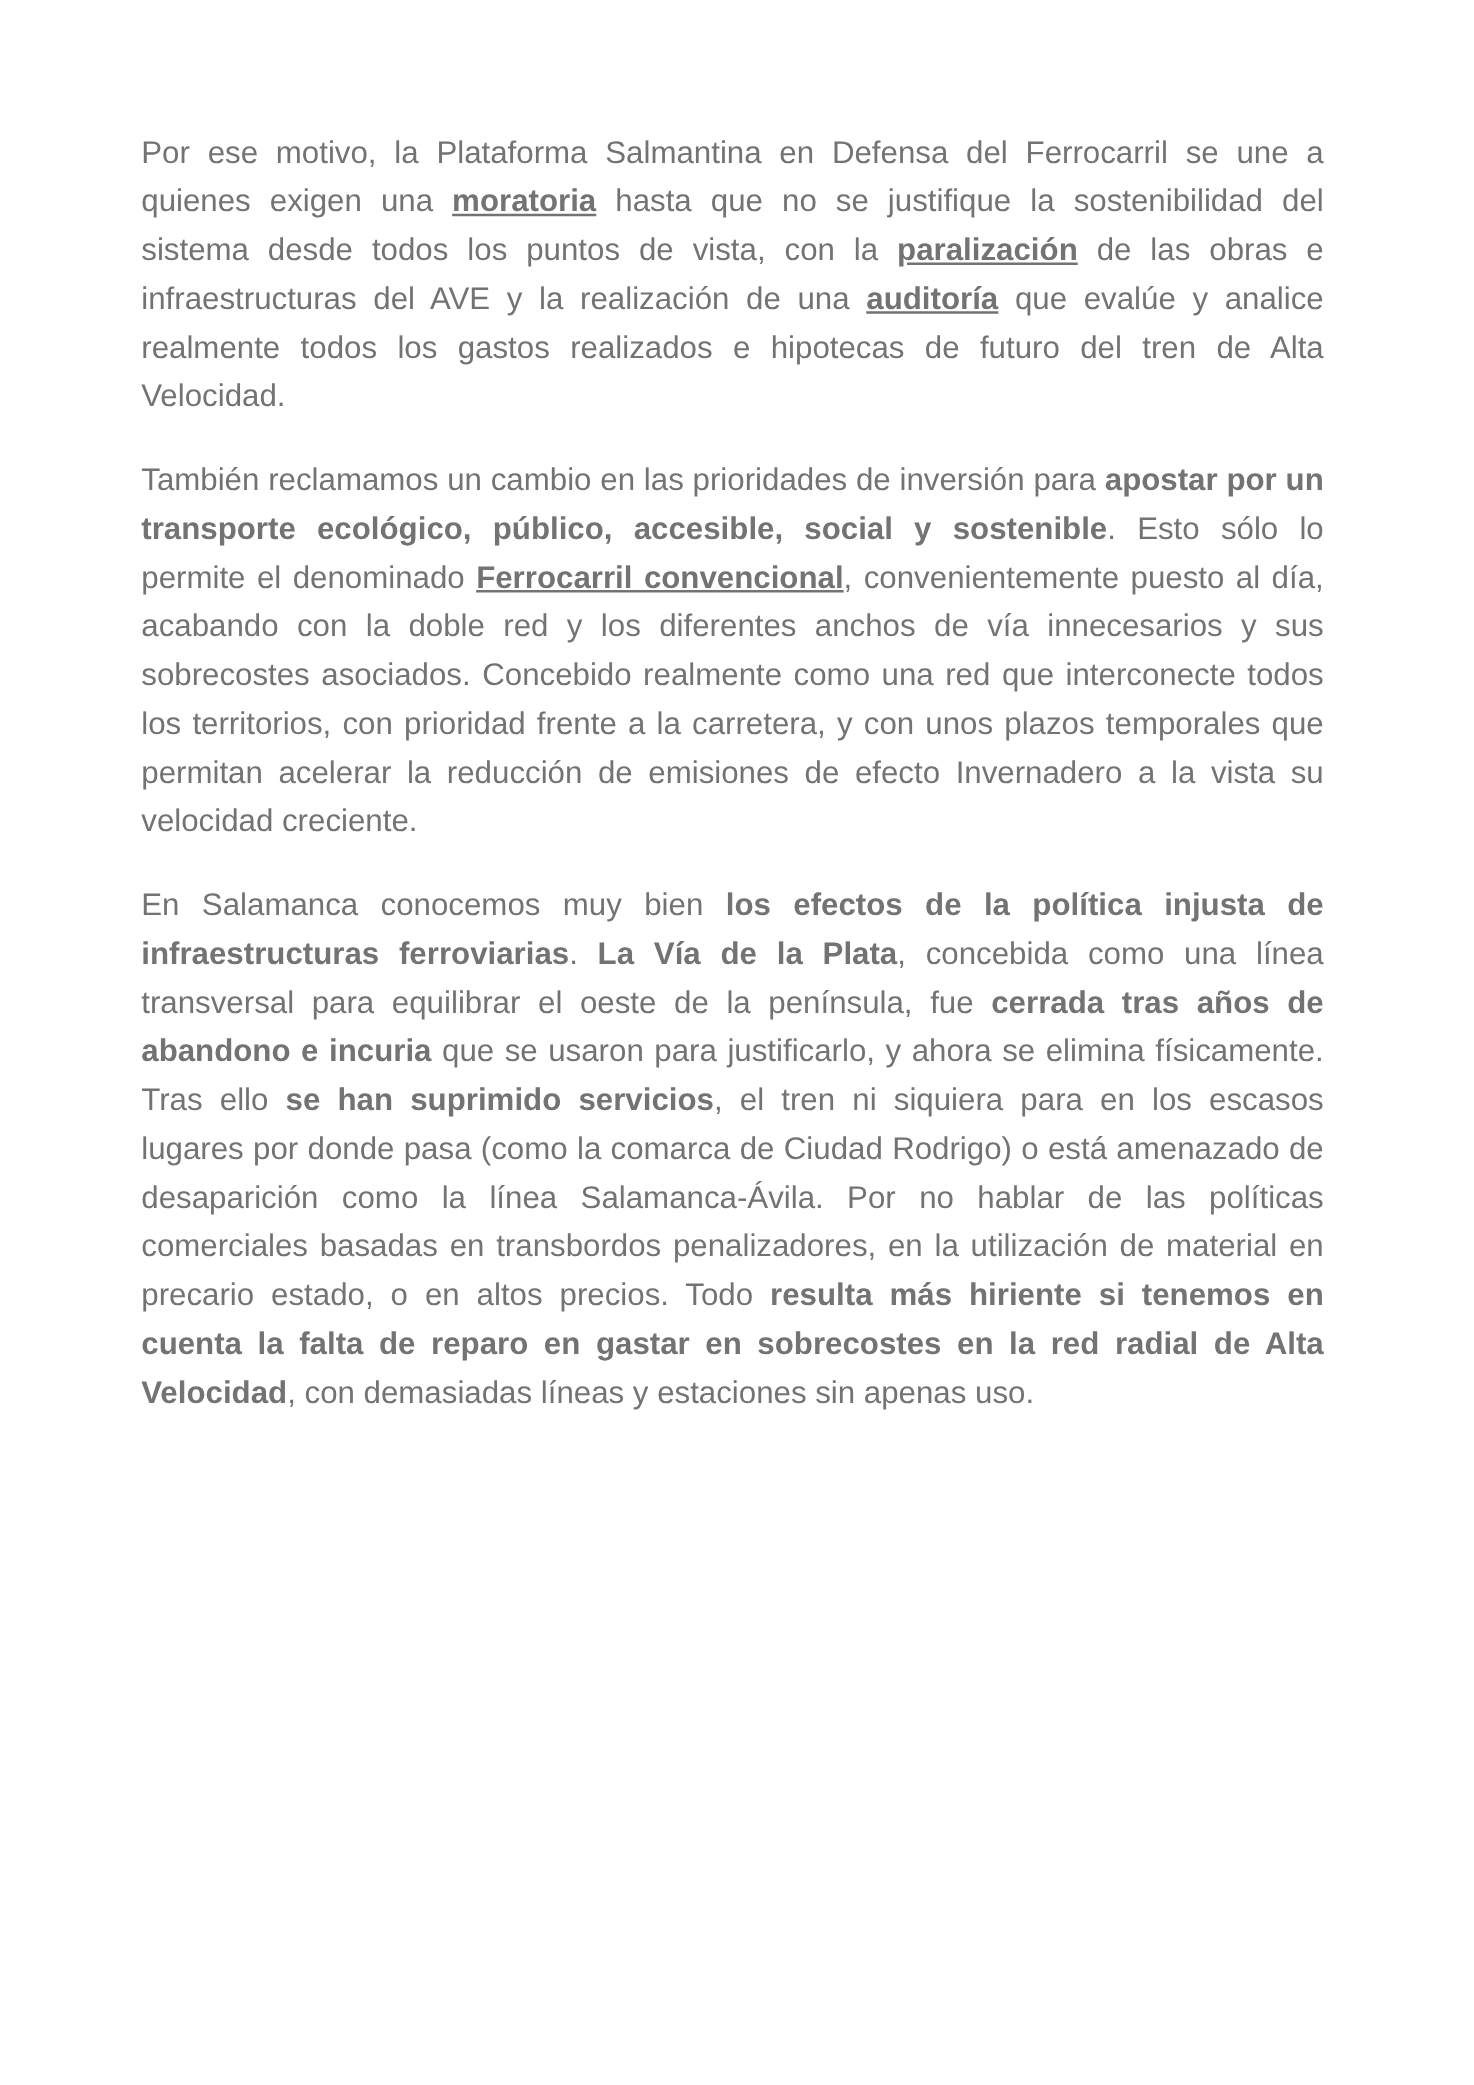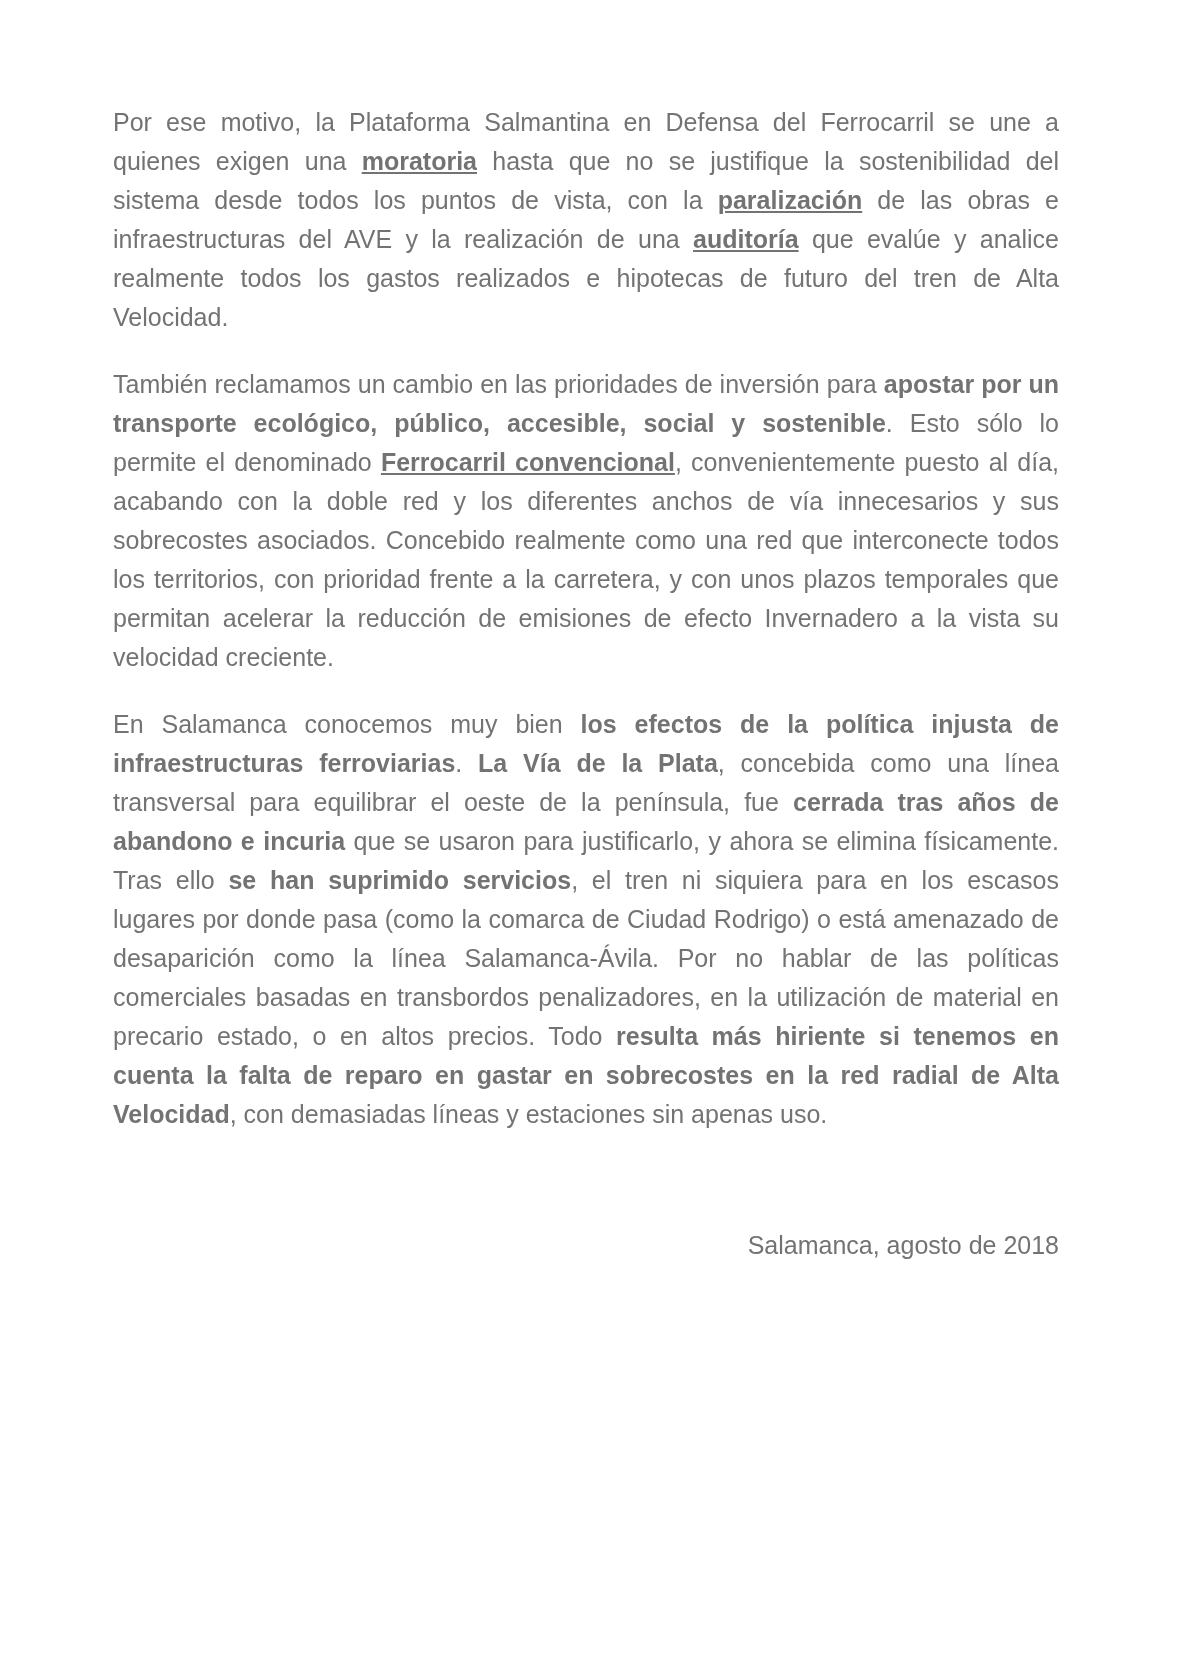--- a/index.html
+++ b/index.html
@@ -34,14 +34,13 @@
 </head>
 <body>
 
 <div class="page" data-name="document-page">
   <p class="para" data-name="paragraph-moratoria"><span data-name="text-run">Por ese motivo, la Plataforma Salmantina en Defensa del Ferrocarril se une a quienes exigen una </span><span class="bold underline" data-name="text-run">moratoria</span><span data-name="text-run"> hasta que no se justifique la sostenibilidad del sistema desde todos los puntos de vista, con la </span><span class="bold underline" data-name="text-run">paralización</span><span data-name="text-run"> de las obras e infraestructuras del AVE y la realización de una </span><span class="bold underline" data-name="text-run">auditoría</span><span data-name="text-run"> que evalúe y analice realmente todos los gastos realizados e hipotecas de futuro del tren de Alta Velocidad.</span></p>
 
   <p class="para" data-name="paragraph-prioridades-inversion"><span data-name="text-run">También reclamamos un cambio en las prioridades de inversión para </span><span class="bold" data-name="text-run">apostar por un transporte ecológico, público, accesible, social y sostenible</span><span data-name="text-run">. Esto sólo lo permite el denominado </span><span class="bold underline" data-name="text-run">Ferrocarril convencional</span><span data-name="text-run">, convenientemente puesto al día, acabando con la doble red y los diferentes anchos de vía innecesarios y sus sobrecostes asociados. Concebido realmente como una red que interconecte todos los territorios, con prioridad frente a la carretera, y con unos plazos temporales que permitan acelerar la reducción de emisiones de efecto Invernadero a la vista su velocidad creciente.</span></p>
 
   <p class="para" data-name="paragraph-salamanca-efectos"><span data-name="text-run">En Salamanca conocemos muy bien </span><span class="bold" data-name="text-run">los efectos de la política injusta de infraestructuras ferroviarias</span><span data-name="text-run">. </span><span class="bold" data-name="text-run">La Vía de la Plata</span><span data-name="text-run">, concebida como una línea transversal para equilibrar el oeste de la península, fue </span><span class="bold" data-name="text-run">cerrada tras años de abandono e incuria</span><span data-name="text-run"> que se usaron para justificarlo, y ahora se elimina físicamente. Tras ello </span><span class="bold" data-name="text-run">se han suprimido servicios</span><span data-name="text-run">, el tren ni siquiera para en los escasos lugares por donde pasa (como la comarca de Ciudad Rodrigo) o está amenazado de desaparición como la línea Salamanca-Ávila. Por no hablar de las políticas comerciales basadas en transbordos penalizadores, en la utilización de material en precario estado, o en altos precios. Todo </span><span class="bold" data-name="text-run">resulta más hiriente si tenemos en cuenta la falta de reparo en gastar en sobrecostes en la red radial de Alta Velocidad</span><span data-name="text-run">, con demasiadas líneas y estaciones sin apenas uso.</span></p>
 
-  <p class="para date-line" data-name="date-line">Salamanca, agosto de 2018</p>
 </div>
 
 </body></html>

